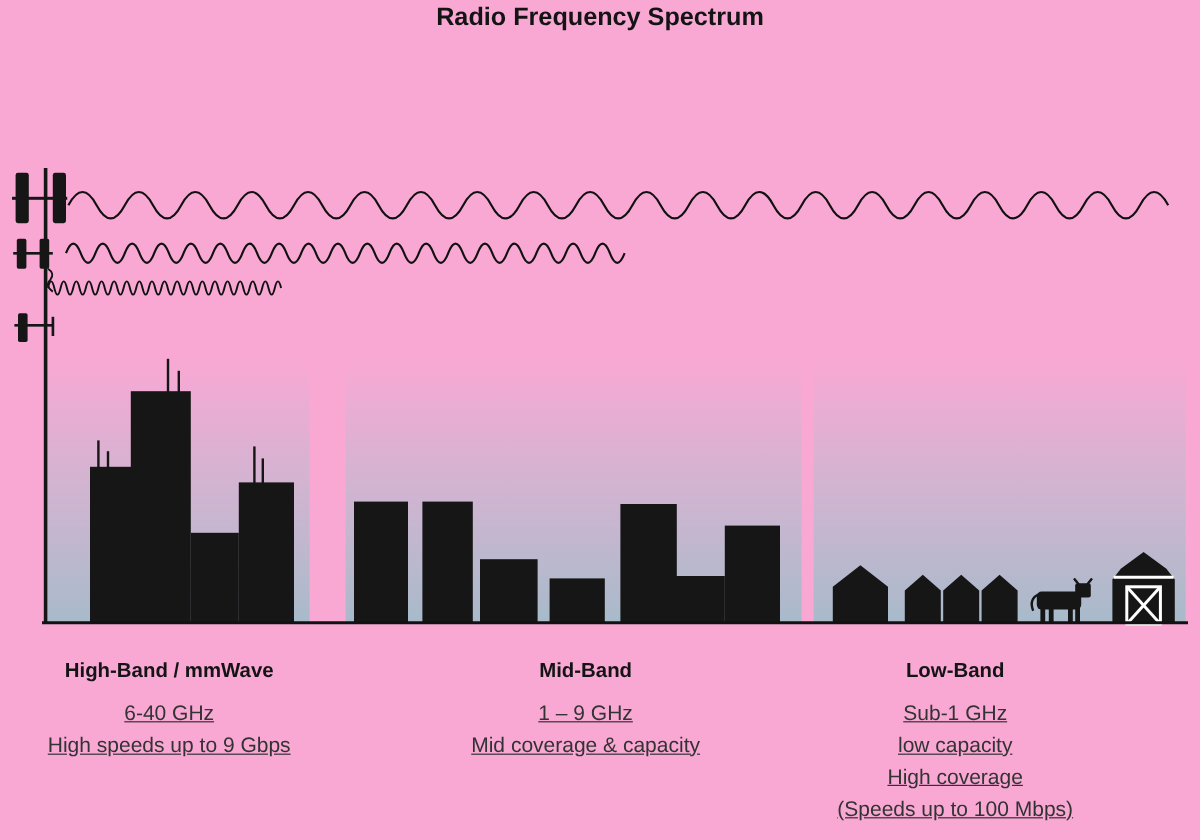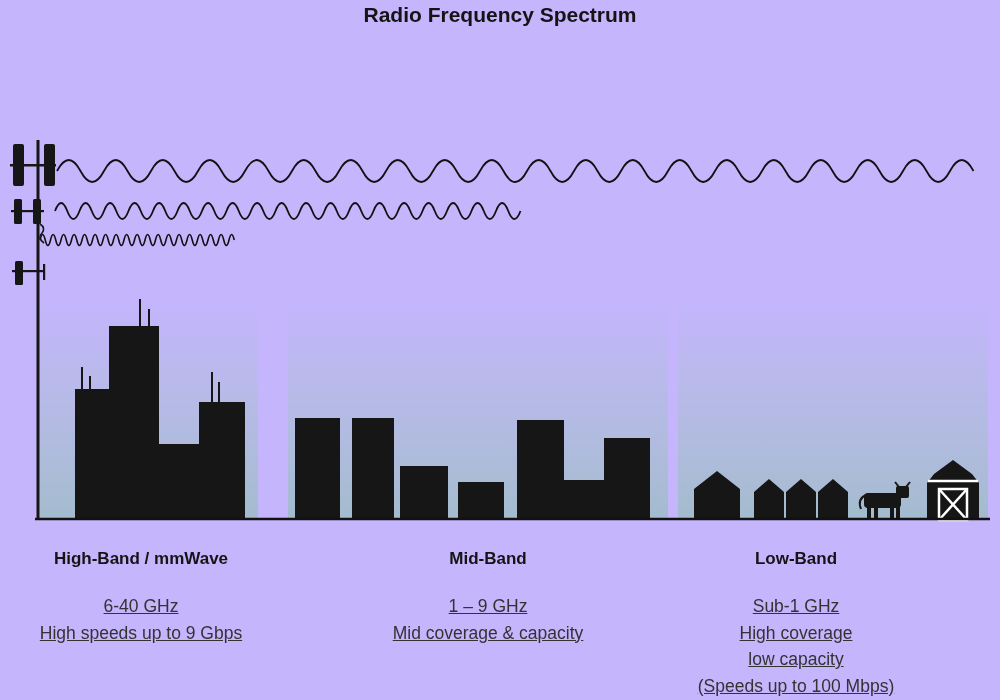--- a/index.html
+++ b/index.html
@@ -1,41 +1,41 @@
 <!DOCTYPE html>
 <html><head>
 <meta charset="utf-8">
 <style>
   * { box-sizing: border-box; }
   html, body { margin: 0; padding: 0; background: #ffffff; }
   .stage {
     position: relative;
     width: 1000px;
     height: 700px;
-    background: #c4b5fd;
+    background: #f9a8d4;
     overflow: hidden;
     font-family: "Liberation Sans", "DejaVu Sans", sans-serif;
     color: #161616;
   }
   .title {
     position: absolute;
     top: 3px;
     left: 0;
     width: 100%;
     text-align: center;
     font-size: 21px;
     font-weight: 700;
     color: #141414;
   }
   .gfx { position: absolute; left: 0; top: 0; }
   .band-label { position: absolute; top: 549px; text-align: center; }
   .band-label.high { left: 16px;  width: 250px; }
   .band-label.mid  { left: 338px; width: 300px; }
   .band-label.low  { left: 646px; width: 300px; }
-  .band-name { font-size: 17px; font-weight: 700; color: #141414; margin-bottom: 24px; }
+  .band-name { font-size: 17px; font-weight: 700; color: #141414; margin-bottom: 12px; }
   .band-line { font-size: 17.5px; line-height: 26.5px; color: #333333; text-decoration: underline; }
 </style>
 </head>
 <body>
 
 <div class="stage">
 
   <div class="title">Radio Frequency Spectrum</div>
 
   <svg class="gfx" width="1000" height="700" viewBox="0 0 1000 700">
@@ -135,18 +135,18 @@
 
   <div class="band-label mid">
     <div class="band-name">Mid-Band</div>
     <div class="band-line">1 – 9 GHz</div>
     <div class="band-line">Mid coverage &amp; capacity</div>
   </div>
 
   <div class="band-label low">
     <div class="band-name">Low-Band</div>
     <div class="band-line">Sub-1 GHz</div>
+    <div class="band-line">low capacity</div>
     <div class="band-line">High coverage</div>
-    <div class="band-line">low capacity</div>
     <div class="band-line">(Speeds up to 100 Mbps)</div>
   </div>
 
 </div>
 
 </body></html>

